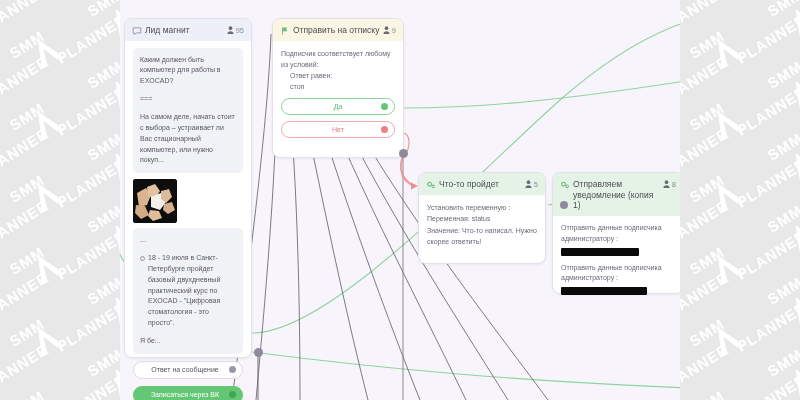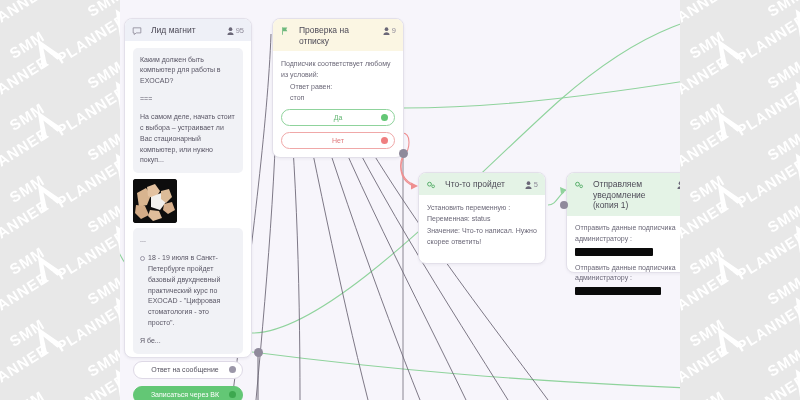--- a/index.html
+++ b/index.html
@@ -45,29 +45,29 @@
   
   .node {
     position: absolute;
     background: #ffffff;
     border: 1px solid #e3e0ea;
     border-radius: 8px;
     z-index: 20;
     box-shadow: 0 1px 3px rgba(40,30,60,0.06);
   }
   .node-head {
-    display: flex; align-items: flex-start; gap: 9px;
+    display: flex; align-items: flex-start; gap: 3px;
     padding: 6px 7px 5px 7px;
     border-radius: 7px 7px 0 0;
     font-size: 8.5px;
     line-height: 1.25;
   }
   .node-head .htitle { flex: 1; color: #4d4a57; }
   .node-head .hcount {
-    display: flex; align-items: flex-end; gap: 2px;
+    display: flex; align-items: flex-start; gap: 2px;
     font-size: 7.5px; color: #8e8a99; white-space: nowrap;
     padding-top: 1px;
   }
   .head-icon { width: 10px; height: 10px; flex: none; padding-top: 1px; }
   .head-icon svg { width: 10px; height: 10px; display: block; }
   .person-icon { width: 7px; height: 8px; }
   .person-icon svg { width: 7px; height: 8px; display: block; }
 
   .node-body { padding: 7px 8px 8px 8px; }
 
@@ -123,21 +123,21 @@
   .cond-pill.no  { border: 1px solid #f0a8a8; color: #e0797c; background:#fff; }
   .cond-pill .btn-dot.green { background: #63c775; }
   .cond-pill .btn-dot.red   { background: #ef7f80; }
 
   
   #node-wrote { left: 418px; top: 172px; width: 128px; height: 92px; }
   #node-wrote .node-head { background: #e4f3e6; }
   .var-text { font-size: 7px; line-height: 1.65; color: #6a6777; }
 
   
-  #node-notify { left: 566px; top: 172px; width: 132px; height: 101px; }
+  #node-notify { left: 552px; top: 172px; width: 132px; height: 122px; }
   #node-notify .node-head { background: #e4f3e6; }
   .notify-line { font-size: 7px; line-height: 1.55; color: #6a6777; }
   .redact { background: #0a0a0a; height: 8px; border-radius: 1px; margin: 3px 0 7px 0; }
 
   
   .port {
     position: absolute; width: 9px; height: 9px; border-radius: 50%;
     background: #8f8a9b; z-index: 30;
   }
   .port.sm { width: 8px; height: 8px; }
@@ -232,21 +232,21 @@
   </div>
 
   <div class="node" id="node-unsub">
     <div class="node-head">
       <span class="head-icon">
         <svg viewBox="0 0 12 12">
             <path d="M3 1.5v9" stroke="#6eb97d" stroke-width="1"></path>
         <path d="M3.6 1.8h5.2L7.4 4l1.4 2.2H3.6z" fill="#6eb97d"></path>
           </svg>
       </span>
-      <span class="htitle">Проверка на отписку</span>
+      <span class="htitle">Отправить на отписку</span>
       <span class="hcount">
         <span class="person-icon">
           <svg viewBox="0 0 8 9">
               <circle cx="4" cy="2.4" r="2.1" fill="#6b6878"></circle>
           <path d="M0.5 9c0-2 1.6-3.2 3.5-3.2S7.5 7 7.5 9z" fill="#6b6878"></path>
             </svg>
         </span>
         <span>9</span>
       </span>
     </div>

